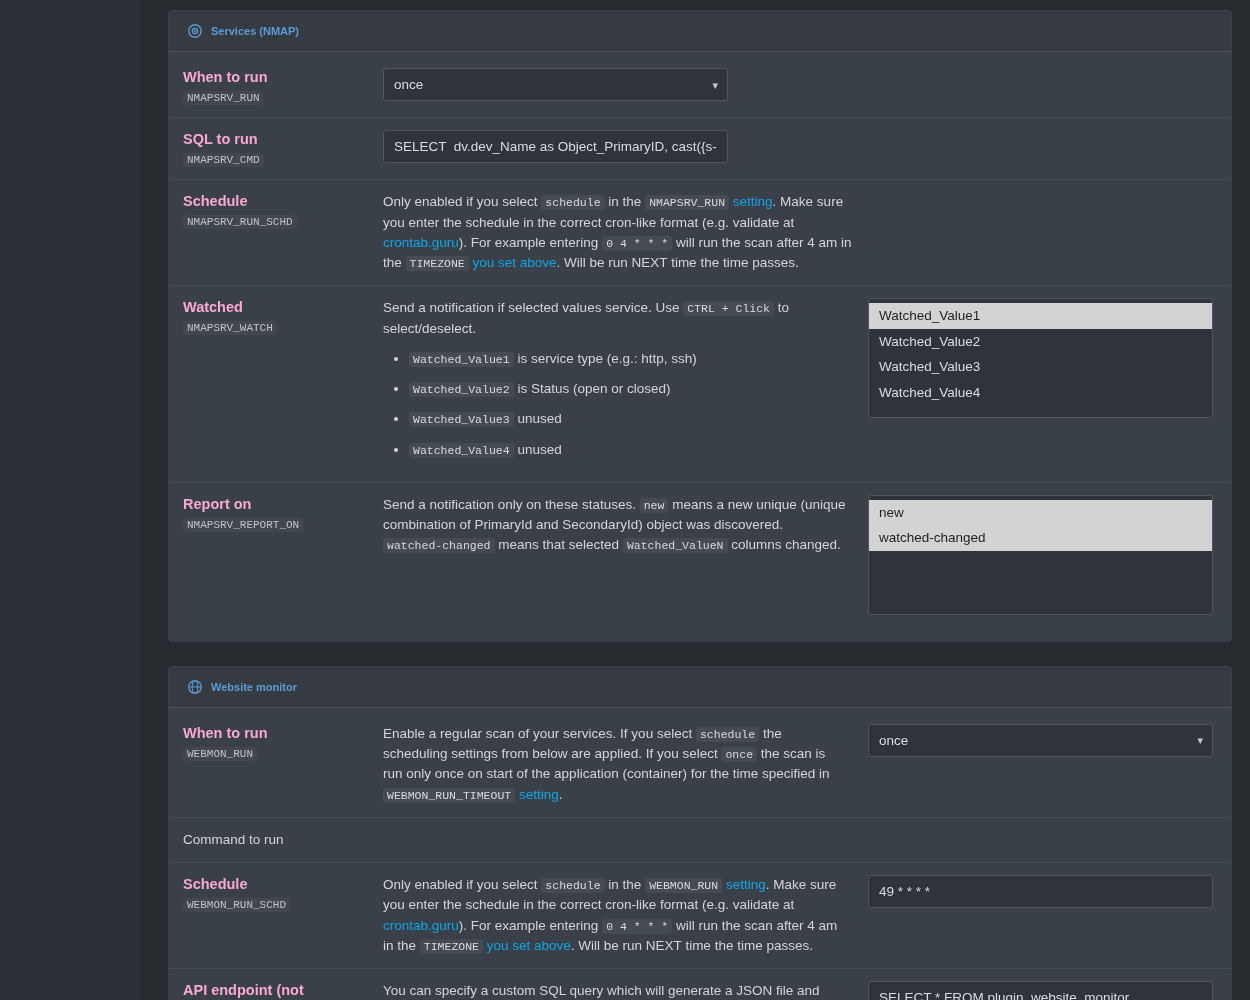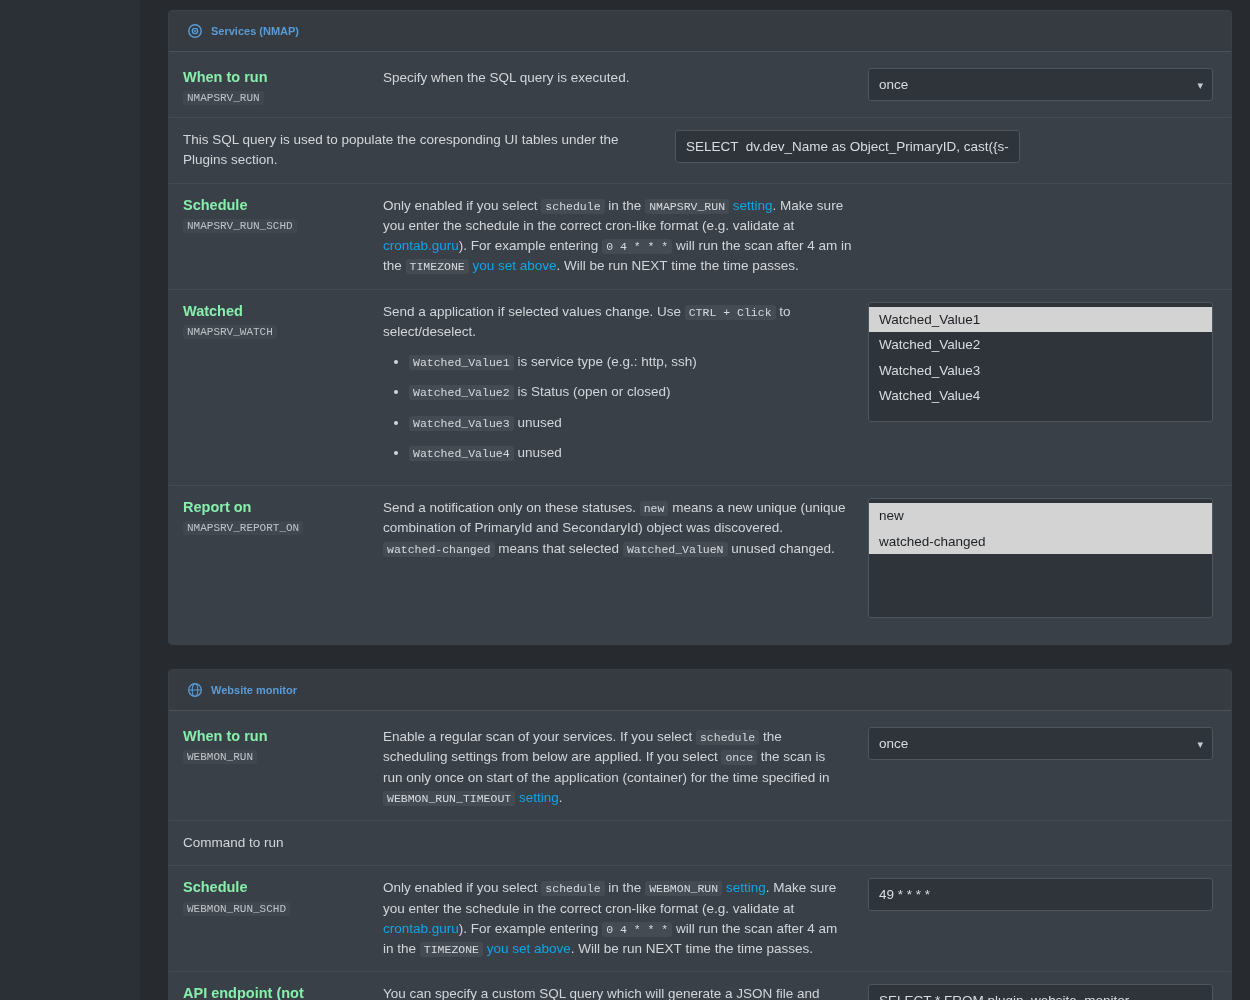--- a/index.html
+++ b/index.html
@@ -62,21 +62,21 @@
     border-bottom: 1px solid #464c53;
   }
   .row:last-child { border-bottom: none; }
   .row.nb { border-bottom: none; }
   .col-label {
     width: 190px;
     flex: 0 0 190px;
     padding-right: 10px;
   }
   .label-title {
-    color: #86efac;
+    color: #f9a8d4;
     font-weight: bold;
     font-size: 14.5px;
     line-height: 1.25;
   }
   .label-code {
     margin-top: 5px;
     display: inline-block;
     font-family: "Liberation Mono", monospace;
     font-size: 11px;
     color: #bfc4c9;
@@ -181,36 +181,34 @@
         <span class="hdr-title">Services (NMAP)</span>
       </div>
 
       <div class="rows">
 
         <div class="row">
           <div class="col-label">
             <div class="label-title">When to run</div>
             <div class="label-code">NMAPSRV_RUN</div>
           </div>
-          <div class="col-desc">
-            <span>Specify when the SQL query is executed.</span>
-          </div>
           <div class="col-field">
             <div class="select-wrap">
               <select class="form-select">
                 <option>once</option>
               </select>
               <span class="chev">▾</span>
             </div>
           </div>
         </div>
 
         <div class="row">
-          <div class="col-desc">
-            <span>This SQL query is used to populate the coresponding UI tables under the Plugins section.</span>
+          <div class="col-label">
+            <div class="label-title">SQL to run</div>
+            <div class="label-code">NMAPSRV_CMD</div>
           </div>
           <div class="col-field">
             <input class="form-input" type="text" value="SELECT  dv.dev_Name as Object_PrimaryID, cast({s-quo" style="">
           </div>
         </div>
 
         <div class="row">
           <div class="col-label">
             <div class="label-title">Schedule</div>
             <div class="label-code">NMAPSRV_RUN_SCHD</div>
@@ -228,21 +226,21 @@
             <a class="lnk" href="#">you set above</a><span>. Will be run NEXT time the time passes.</span>
           </div>
         </div>
 
         <div class="row">
           <div class="col-label">
             <div class="label-title">Watched</div>
             <div class="label-code">NMAPSRV_WATCH</div>
           </div>
           <div class="col-desc">
-            <span>Send a application if selected values change. Use</span>
+            <span>Send a notification if selected values service. Use</span>
             <code class="inline">CTRL + Click</code>
             <span>to select/deselect.</span>
             <ul class="bullets">
               <li>
                 <code class="inline">Watched_Value1</code>
                 <span>is service type (e.g.: http, ssh)</span>
               </li>
               <li>
                 <code class="inline">Watched_Value2</code>
                 <span>is Status (open or closed)</span>
@@ -272,21 +270,21 @@
             <div class="label-title">Report on</div>
             <div class="label-code">NMAPSRV_REPORT_ON</div>
           </div>
           <div class="col-desc">
             <span>Send a notification only on these statuses.</span>
             <code class="inline">new</code>
             <span>means a new unique (unique combination of PrimaryId and SecondaryId) object was discovered.</span>
             <code class="inline">watched-changed</code>
             <span>means that selected</span>
             <code class="inline">Watched_ValueN</code>
-            <span>unused changed.</span>
+            <span>columns changed.</span>
           </div>
           <div class="col-field">
             <div class="listbox">
               <div class="opt selected">new</div>
               <div class="opt selected">watched-changed</div>
             </div>
           </div>
         </div>
 
       </div>

